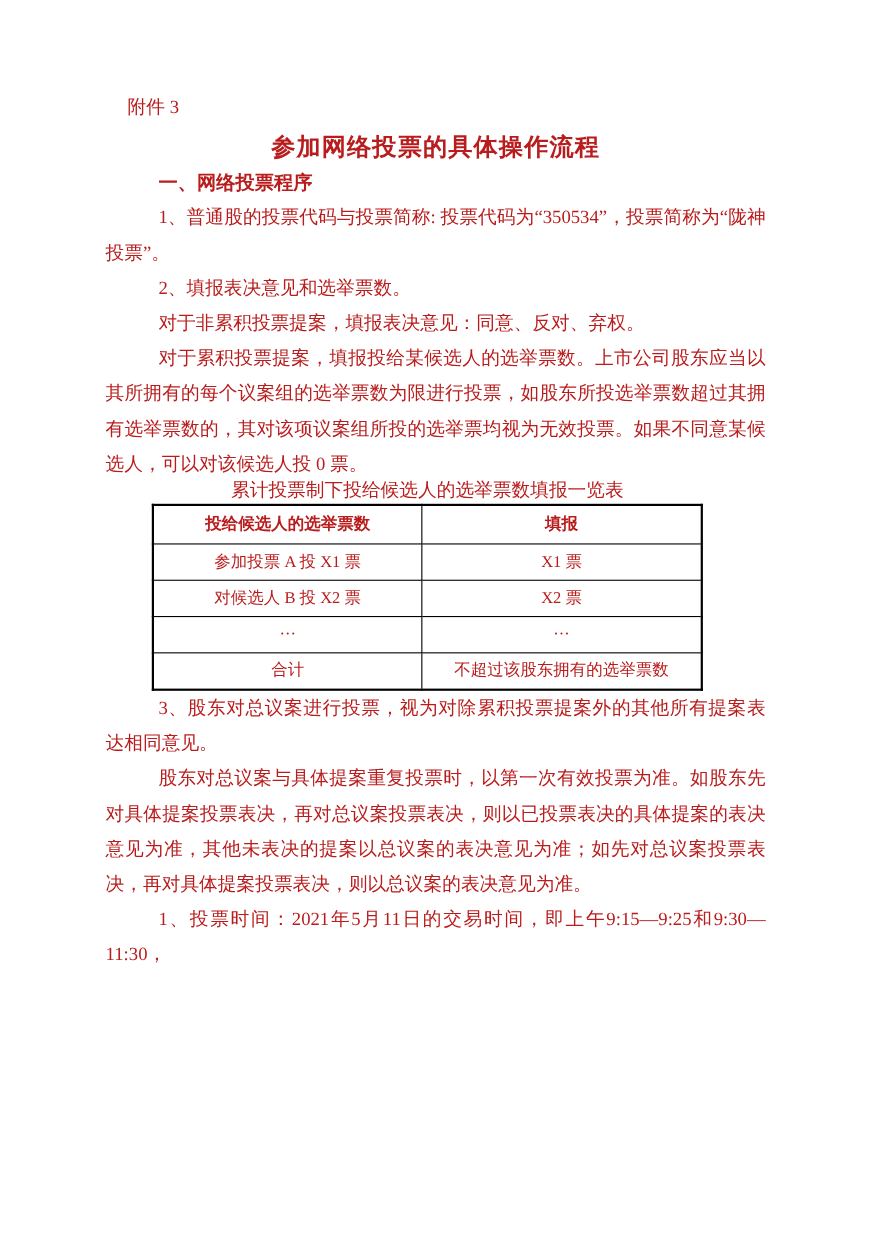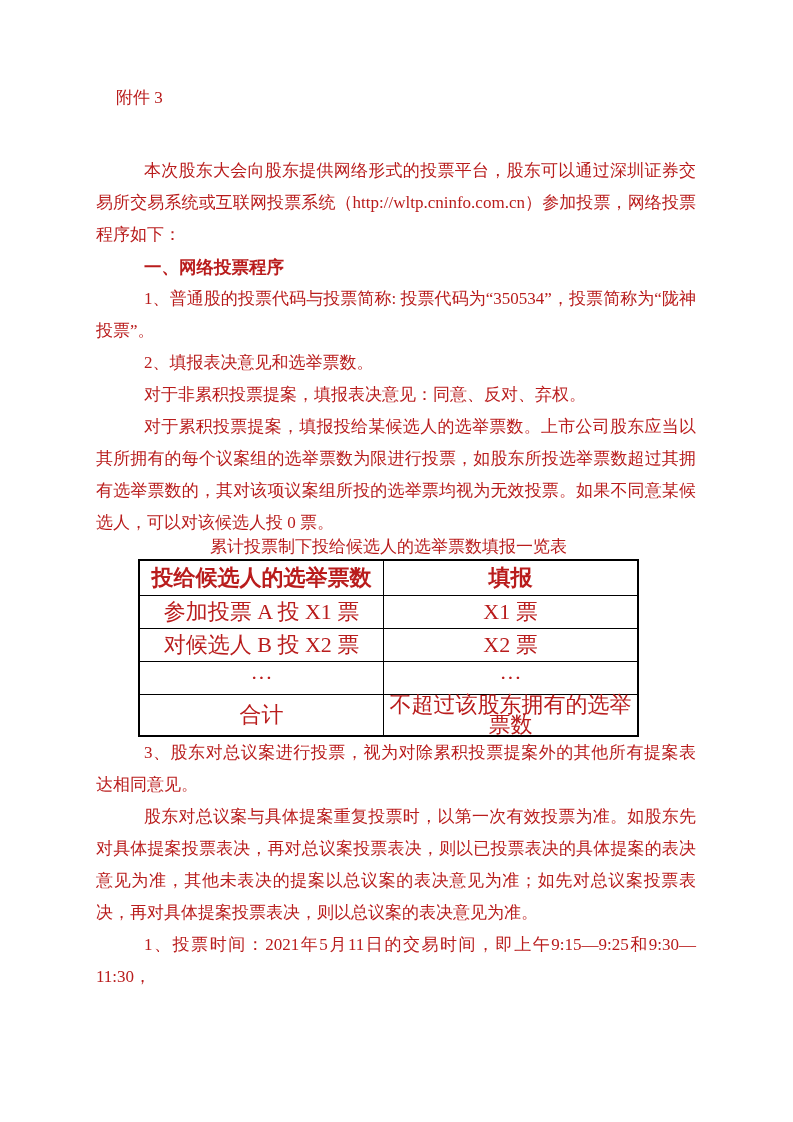--- a/index.html
+++ b/index.html
@@ -58,40 +58,40 @@
     width: 501px;
     border-collapse: collapse;
     table-layout: fixed;
     border: 2px solid #000;
   }
   table.vote-table td, table.vote-table th {
     border: 1.5px solid #000;
     text-align: center;
     vertical-align: middle;
     padding: 0 4px;
-    font-size: 22px;
+    font-size: 15px;
     line-height: 20px;
   }
   table.vote-table th {
     height: 34px;
     font-weight: bold;
   }
   table.vote-table td { height: 32px; font-weight: normal; }
   col.c1 { width: 49%; }
   col.c2 { width: 51%; }
 </style>
 </head>
 <body>
 
 <div class="page">
 
   <div class="attachment">附件 3</div>
 
+  <div class="doc-title">参加网络投票的具体操作流程</div>
 
-  <p class="body-para intro">本次股东大会向股东提供网络形式的投票平台，股东可以通过深圳证券交易所交易系统或互联网投票系统（http://wltp.cninfo.com.cn）参加投票，网络投票程序如下：</p>
 
   <h2 class="sec-heading sec1">一、网络投票程序</h2>
 
   <p class="body-para">1、普通股的投票代码与投票简称: 投票代码为“350534”，投票简称为“陇神投票”。</p>
   <p class="body-para">2、填报表决意见和选举票数。</p>
   <p class="body-para">对于非累积投票提案，填报表决意见：同意、反对、弃权。</p>
   <p class="body-para">对于累积投票提案，填报投给某候选人的选举票数。上市公司股东应当以其所拥有的每个议案组的选举票数为限进行投票，如股东所投选举票数超过其拥有选举票数的，其对该项议案组所投的选举票均视为无效投票。如果不同意某候选人，可以对该候选人投 0 票。</p>
 
   <div class="tbl-caption">累计投票制下投给候选人的选举票数填报一览表</div>
 

